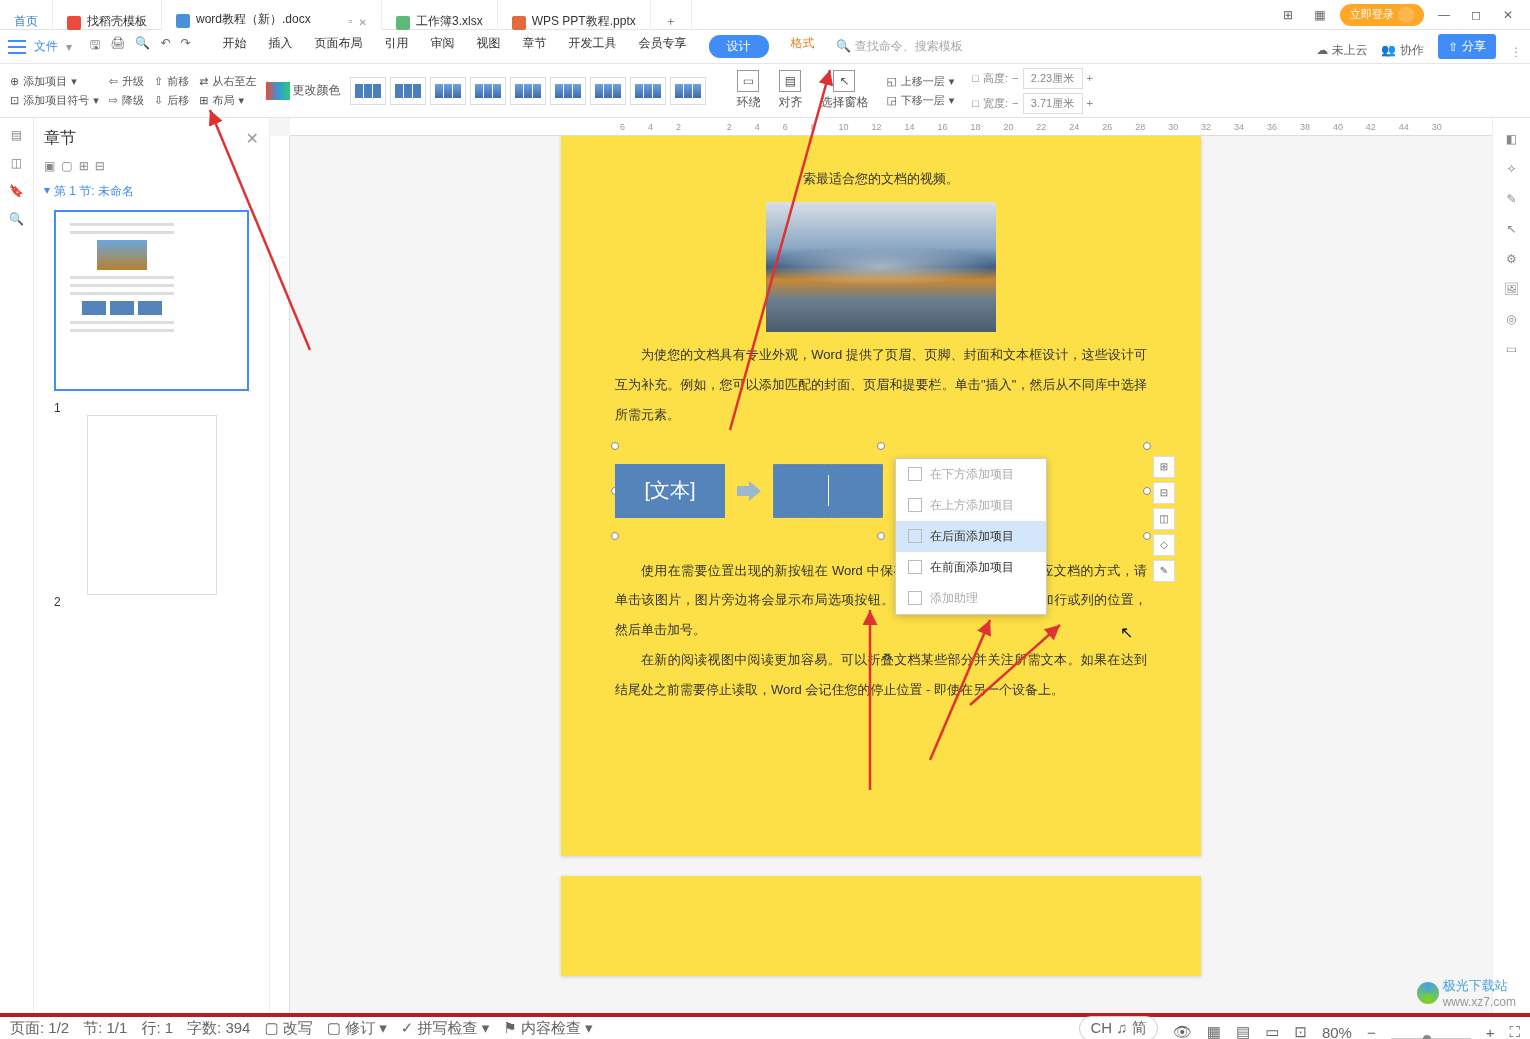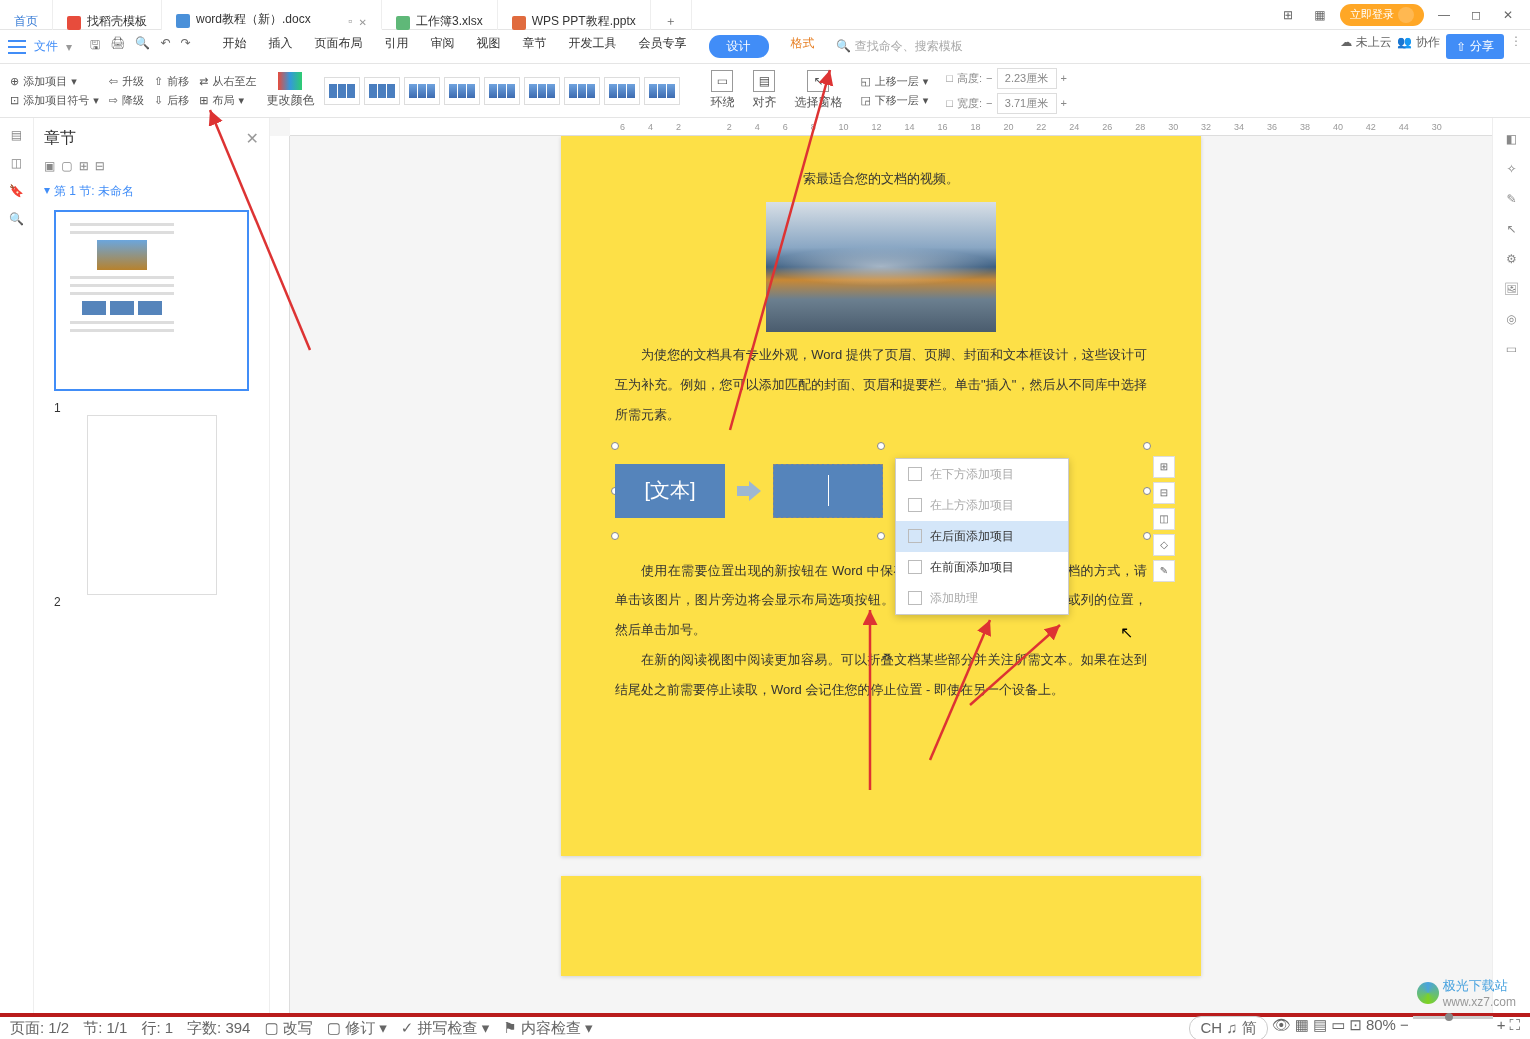--- a/index.html
+++ b/index.html
@@ -21,31 +21,31 @@
 .menubar .left{display:flex;align-items:center;gap:8px}
 .hamburger{width:18px;height:14px;display:inline-flex;flex-direction:column;justify-content:space-between}
 .hamburger span{height:2px;background:#418df7;width:100%}
 .filemenu{color:#418df7;font-size:12px;font-weight:500}
 .qat{display:flex;gap:10px;margin-left:10px;color:#666}
 .menutabs{display:flex;gap:22px;margin-left:30px;font-size:12px}
 .menutabs .m{cursor:pointer;color:#333}
 .menutabs .m.active{background:#418df7;color:#fff;padding:3px 18px;border-radius:11px}
 .menutabs .m.fmt{color:#e67e22}
 .searchbox{color:#aaa;margin-left:20px}
-.mbright{margin-left:auto;display:flex;gap:6px;align-items:flex-start;color:#666}
+.mbright{margin-left:auto;display:flex;gap:14px;align-items:flex-end;color:#666}
 .sharebtn{background:#418df7;color:#fff;padding:4px 10px;border-radius:3px;display:flex;gap:4px;align-items:center}
 .ribbon{height:54px;display:flex;align-items:center;padding:0 10px;gap:10px;border-bottom:1px solid #e5e5e5}
 .rgrp{display:flex;flex-direction:column;gap:4px;font-size:11px;color:#555}
 .rrow{display:flex;gap:10px;align-items:center}
 .rbtn{display:flex;gap:4px;align-items:center;cursor:pointer}
 .smartart-styles{display:flex;gap:4px}
 .sa-style{width:36px;height:28px;display:flex;align-items:center;justify-content:center;gap:1px;border:1px solid #ddd;background:#fff}
 .sa-style span{width:8px;height:14px;background:#4a7ebf}
 .sa-style.grad span{background:linear-gradient(#6fa3df,#3d6bb0)}
-.colorbtn{display:flex;flex-direction:column;align-items:center;gap:2px;color:#555}
+.colorbtn{display:flex;flex-direction:row;align-items:center;gap:2px;color:#555}
 .colorswatch{width:24px;height:18px;background:linear-gradient(90deg,#e74c3c,#3498db,#2ecc71)}
 .vbtn{display:flex;flex-direction:column;align-items:center;gap:2px;color:#555;cursor:pointer}
 .vbtn .icn{width:22px;height:22px;border:1px solid #999;display:flex;align-items:center;justify-content:center}
 .spinrow{display:flex;align-items:center;gap:4px;color:#888}
 .spinbox{border:1px solid #ddd;padding:2px 6px;min-width:60px;text-align:center;color:#888}
 .workspace{display:flex;height:calc(100% - 144px)}
 .leftrail{width:34px;background:#fff;border-right:1px solid #eee;display:flex;flex-direction:column;align-items:center;gap:14px;padding-top:10px;color:#888}
 .chapter-panel{width:236px;border-right:1px solid #eee;display:flex;flex-direction:column}
 .cp-head{display:flex;align-items:center;padding:10px;font-size:16px}
 .cp-head .x{margin-left:auto;color:#999}
@@ -77,28 +77,28 @@
 .handle.bl{left:-4px;bottom:-4px}.handle.bc{left:50%;bottom:-4px;margin-left:-4px}.handle.br{right:-4px;bottom:-4px}
 .sa-row{display:flex;align-items:center;gap:12px;position:absolute;top:18px;left:0}
 .sa-box{width:110px;height:54px;background:#5584bb;display:flex;align-items:center;justify-content:center;color:#fff;font-size:20px}
 .sa-box.editing{border:1px dashed #888;position:relative}
 .sa-box.editing::after{content:"";position:absolute;left:50%;top:20%;bottom:20%;width:1px;background:#fff}
 .sa-arrow{width:24px;height:20px;position:relative}
 .sa-arrow::before{content:"";position:absolute;left:0;top:5px;width:12px;height:10px;background:#9eb7d1}
 .sa-arrow::after{content:"";position:absolute;left:12px;top:0;border-left:12px solid #9eb7d1;border-top:10px solid transparent;border-bottom:10px solid transparent}
 .side-toolbar{position:absolute;right:-30px;top:10px;width:24px;display:flex;flex-direction:column;gap:4px}
 .side-toolbar .sbtn{width:22px;height:22px;border:1px solid #ddd;background:#fff;display:flex;align-items:center;justify-content:center;font-size:10px;color:#666}
-.ctx-menu{position:absolute;left:280px;top:12px;width:174px;background:#fff;border:1px solid #ccc;box-shadow:0 2px 8px rgba(0,0,0,.2);z-index:50}
+.ctx-menu{position:absolute;left:280px;top:12px;width:152px;background:#fff;border:1px solid #ccc;box-shadow:0 2px 8px rgba(0,0,0,.2);z-index:50}
 .ctx-item{padding:7px 12px;font-size:12px;display:flex;gap:8px;align-items:center;cursor:pointer}
 .ctx-item.disabled{color:#aaa}
 .ctx-item.hover{background:#d4e6f9}
 .ctx-item .ci{width:14px;height:14px;border:1px solid #bbb;display:inline-block}
 .rightrail{width:38px;border-left:1px solid #eee;display:flex;flex-direction:column;align-items:center;gap:16px;padding-top:14px;color:#888}
 .statusbar{height:26px;border-top:4px solid #b91c1c;display:flex;align-items:center;padding:0 10px;font-size:15px;color:#666;gap:14px;background:#fff;position:absolute;bottom:0;left:0;right:0}
-.statusbar .right{margin-left:auto;display:flex;gap:4px;align-items:flex-start}
+.statusbar .right{margin-left:auto;display:flex;gap:15px;align-items:flex-end}
 .ime{border:1px solid #ccc;border-radius:12px;padding:2px 10px}
 .zoom-slider{width:80px;height:3px;background:#ccc;position:relative}
 .zoom-slider::after{content:"";position:absolute;left:40%;top:-3px;width:8px;height:8px;background:#888;border-radius:50%}
 svg.arrow{position:absolute;pointer-events:none;z-index:100}
 .watermark{position:absolute;right:14px;bottom:30px;display:flex;align-items:center;gap:4px;font-size:13px;color:#4aa3df}
 .watermark .logo{width:22px;height:22px;border-radius:50%;background:conic-gradient(#4aa3df,#7ed321,#4aa3df)}
 .watermark .sub{font-size:12px;color:#999;display:block}
 </style>
 </head>
 <body>

